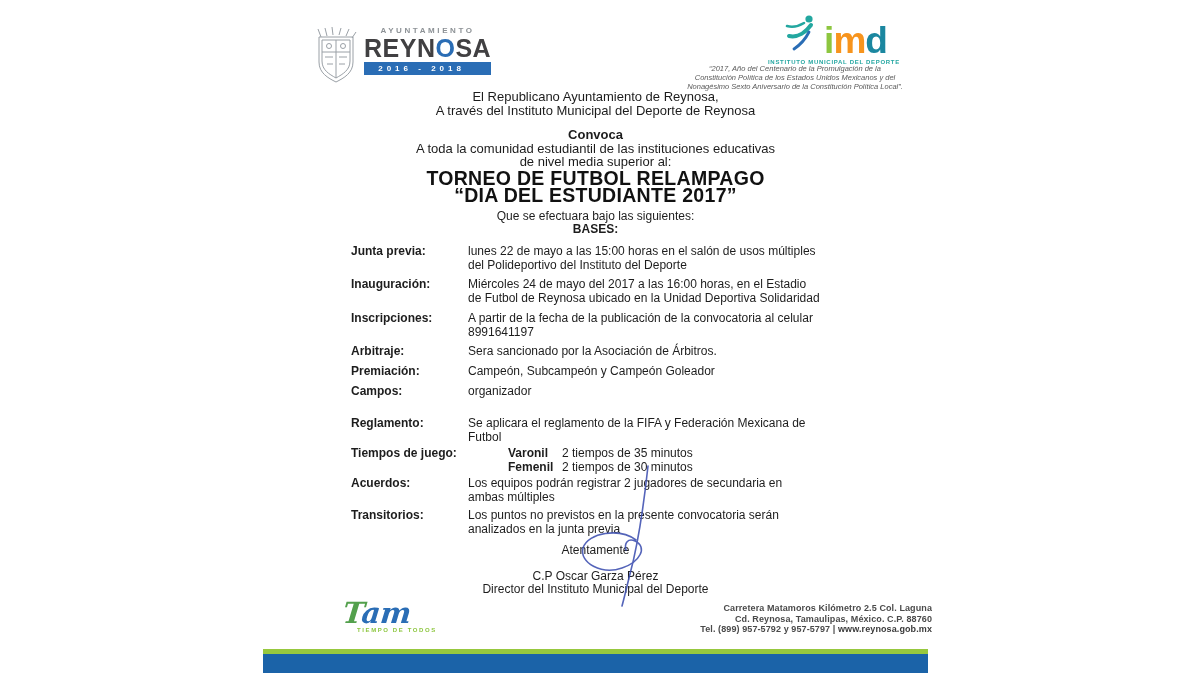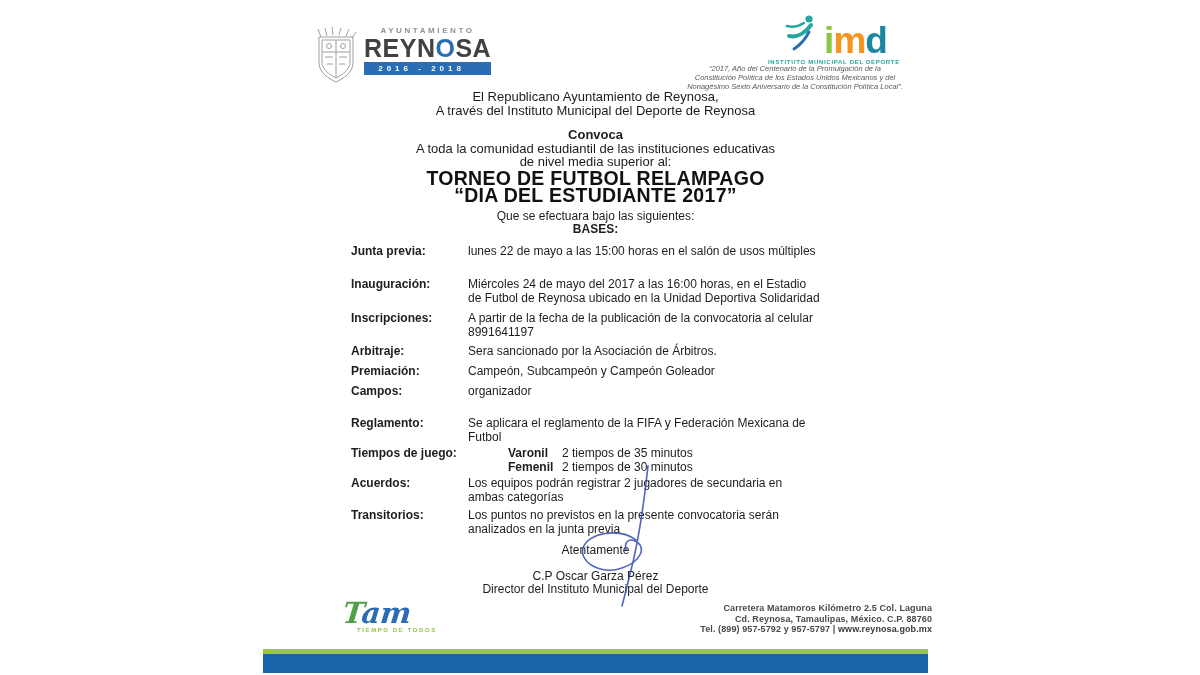--- a/index.html
+++ b/index.html
@@ -123,20 +123,21 @@
     </div>
     <div class="sub-block">
       <div>Que se efectuara bajo las siguientes:</div>
       <div class="bases">BASES:</div>
     </div>
 
     <div class="item" style="top:245px">
       <div class="item-label">Junta previa:</div>
       <div class="item-text">
         <div>lunes 22 de mayo a las 15:00 horas en el salón de usos múltiples</div>
+        <div>del Polideportivo del Instituto del Deporte</div>
       </div>
     </div>
 
     <div class="item" style="top:278px">
       <div class="item-label">Inauguración:</div>
       <div class="item-text">
         <div>Miércoles 24 de mayo del 2017 a las 16:00 horas, en el Estadio</div>
         <div>de Futbol de Reynosa ubicado en la Unidad Deportiva Solidaridad</div>
       </div>
     </div>
@@ -183,21 +184,21 @@
       <div class="item-sched">
         <div><span class="sched-cat">Varonil</span><span>2 tiempos de 35 minutos</span></div>
         <div><span class="sched-cat">Femenil</span><span>2 tiempos de 30 minutos</span></div>
       </div>
     </div>
 
     <div class="item" style="top:477px">
       <div class="item-label">Acuerdos:</div>
       <div class="item-text">
         <div>Los equipos podrán registrar 2 jugadores de secundaria en</div>
-        <div>ambas categorías</div>
+        <div>ambas múltiples</div>
       </div>
     </div>
 
     <div class="item" style="top:509px">
       <div class="item-label">Transitorios:</div>
       <div class="item-text">
         <div>Los puntos no previstos en la presente convocatoria serán</div>
         <div>analizados en la junta previa</div>
       </div>
     </div>

